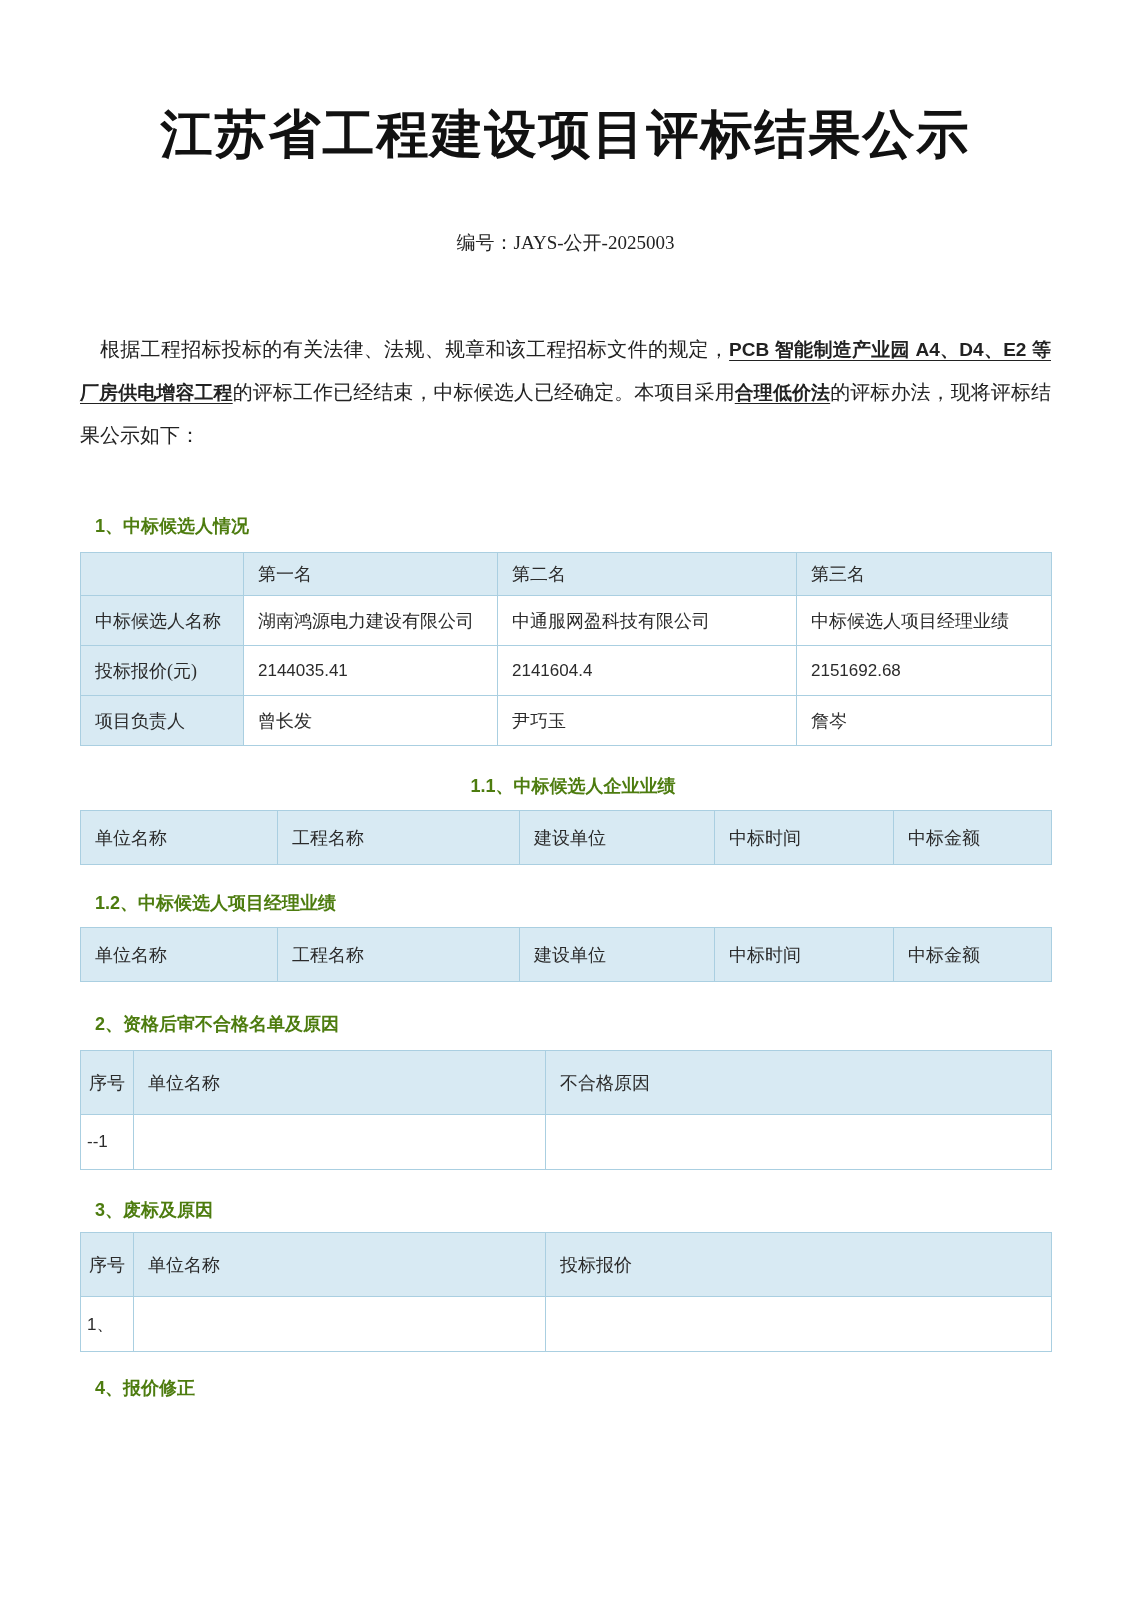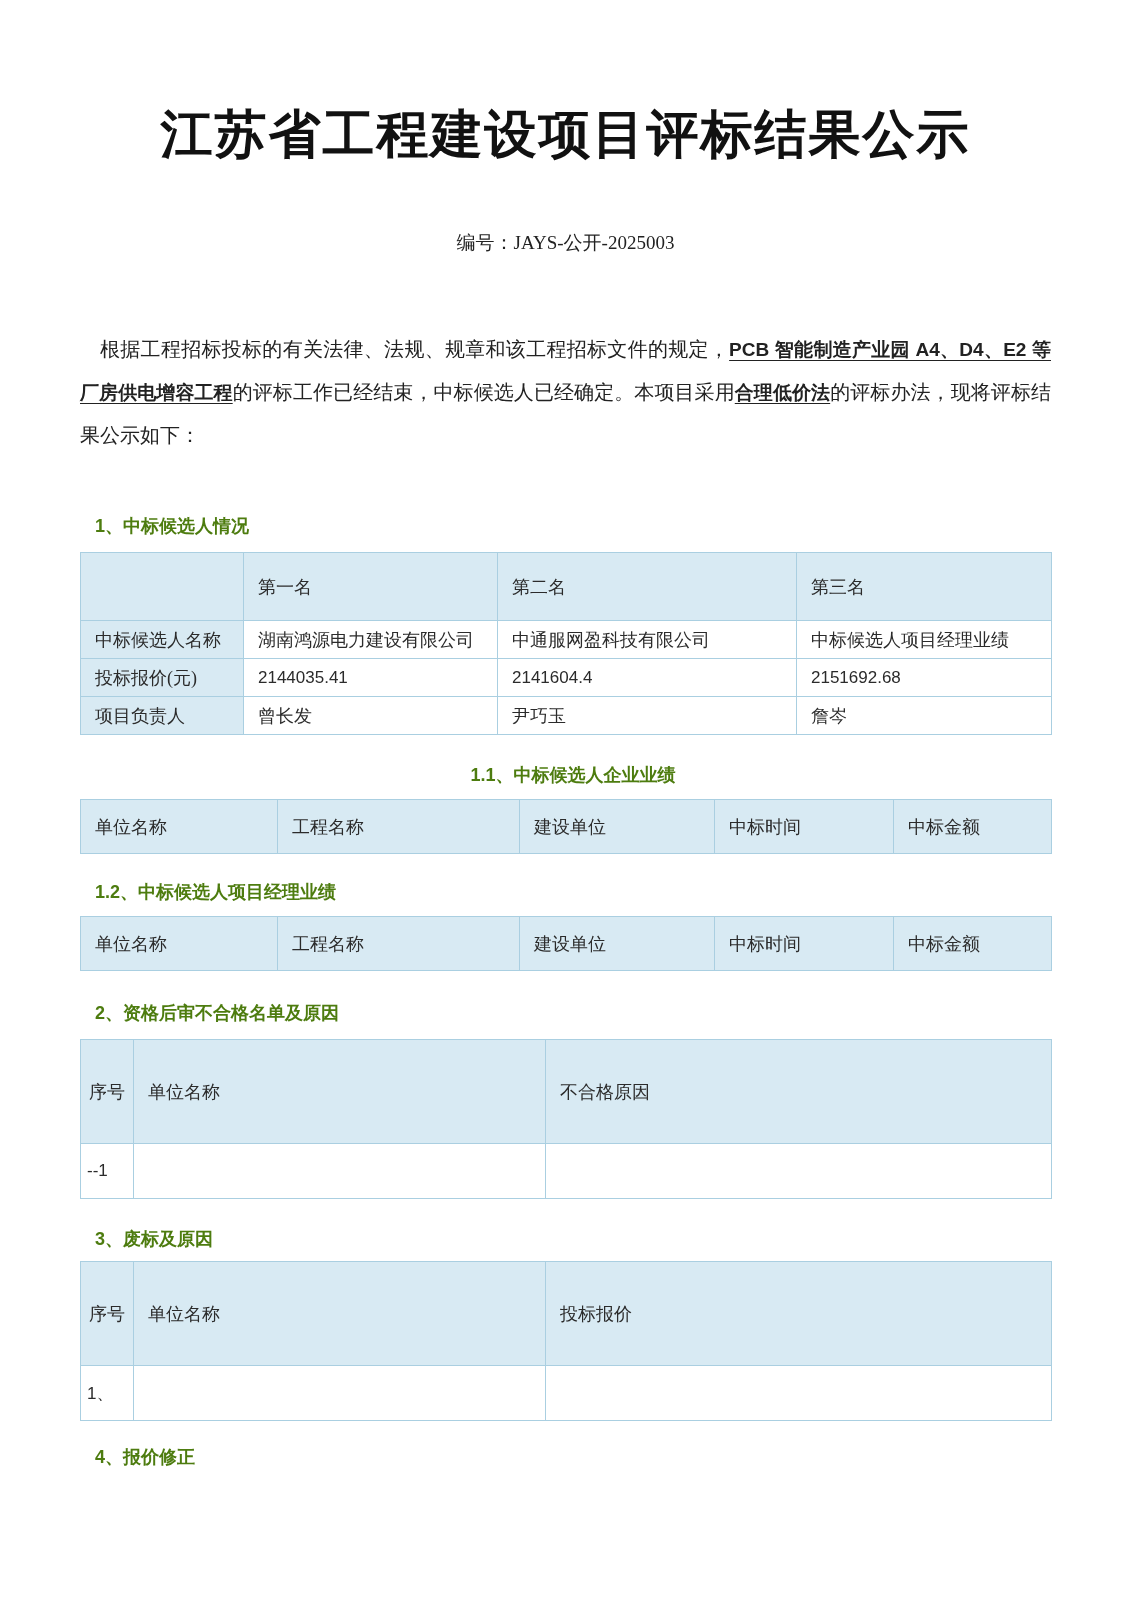--- a/index.html
+++ b/index.html
@@ -66,27 +66,27 @@
     border: 1px solid #aacfe1;
     padding: 0 14px;
     text-align: left;
     vertical-align: middle;
     font-weight: normal;
     overflow: hidden;
     white-space: normal;
   }
   .hd { background: #d8eaf3; }
   .t1 { margin-top: 14px; }
-  .t1 tr { height: 38px; }
-  .t1 tr.r-head { height: 68px; }
+  .t1 tr { height: 50px; }
+  .t1 tr.r-head { height: 43px; }
   .tperf { margin-top: 12px; }
   .tperf tr { height: 54px; }
   .tlist { margin-top: 14px; }
   .t3 { margin-top: 10px; }
-  .tlist tr.hrow { height: 104px; margin-top: 31px; }
+  .tlist tr.hrow { height: 64px; margin-top: 31px; }
   .tlist tr.drow { height: 55px; }
   .seq-hd { padding: 0 8px; line-height: 44px; }
   .seq-cell { padding: 0 6px; }
   .num {
     font-family: "Liberation Sans", "DejaVu Sans", sans-serif;
     font-size: 17px;
   }
 </style>
 </head>
 <body>

